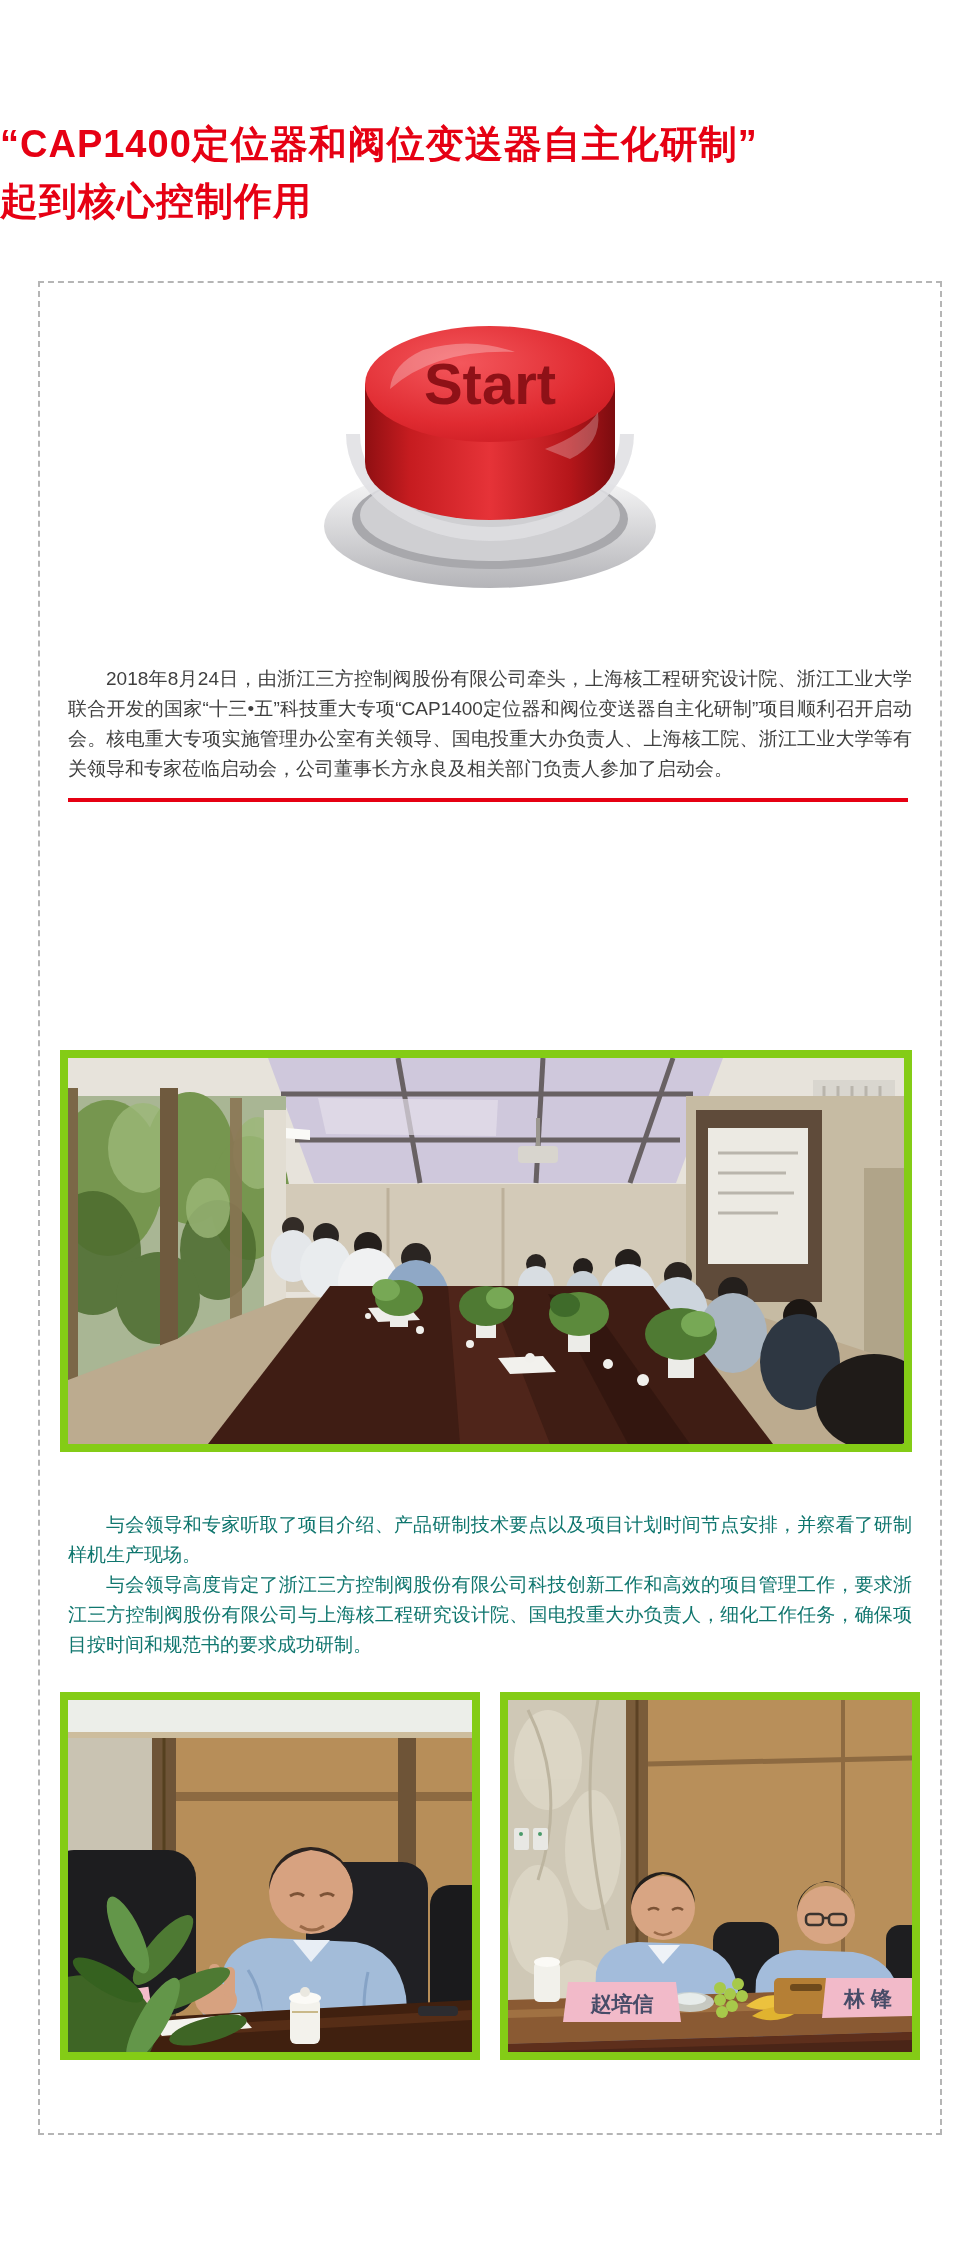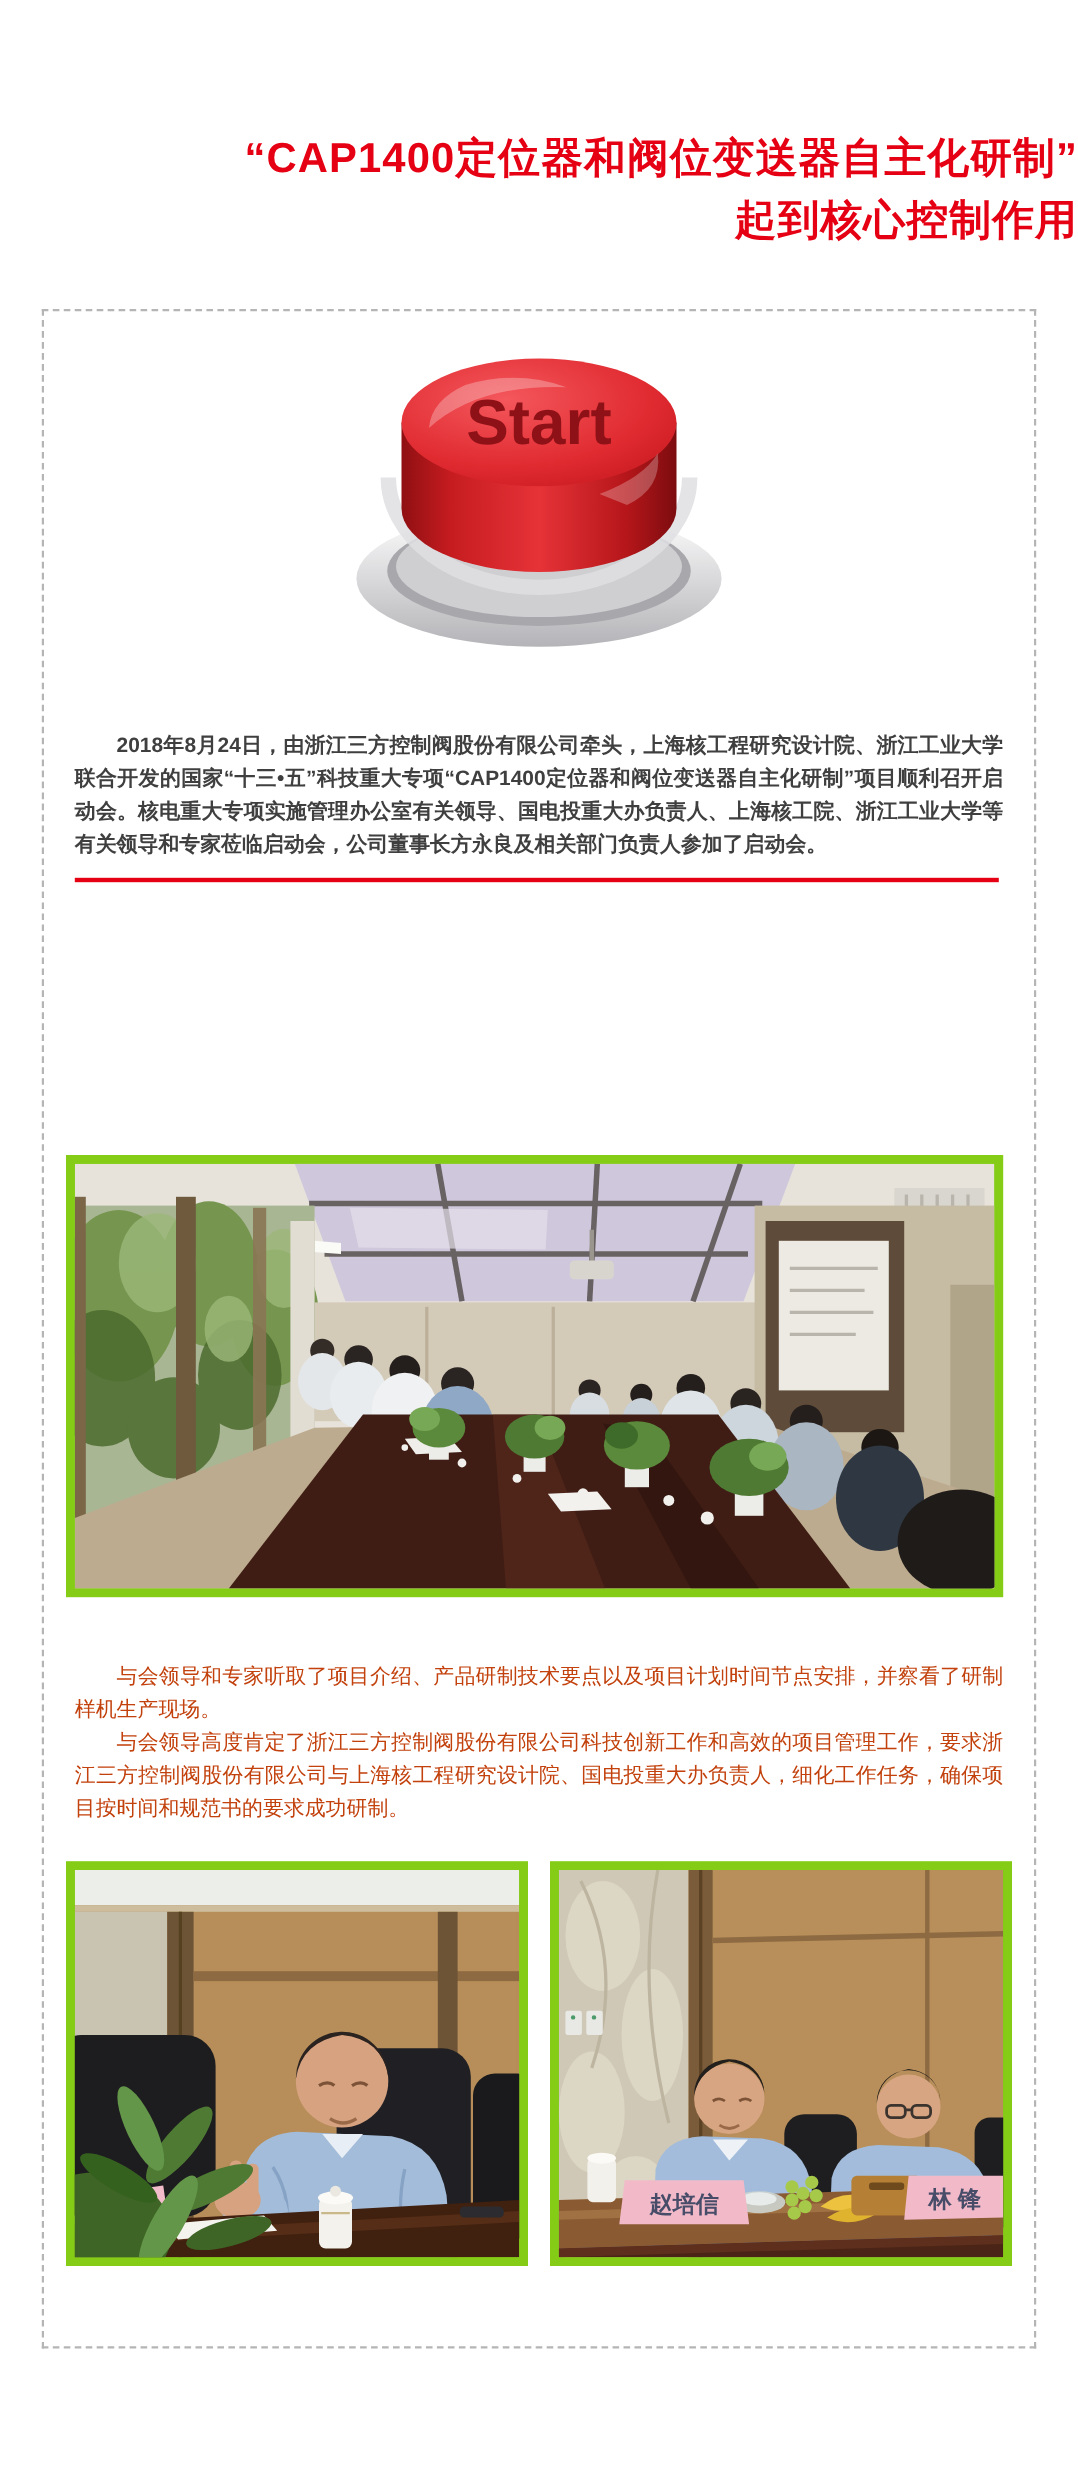--- a/index.html
+++ b/index.html
@@ -1,32 +1,32 @@
 <!DOCTYPE html>
 <html><head>
 <meta charset="utf-8">
 <style>
   html,body{margin:0;padding:0;background:#ffffff;}
   .page{position:relative;width:980px;height:2251px;background:#fff;overflow:hidden;
         font-family:"Liberation Sans",sans-serif;}
-  .title{position:absolute;left:0;top:116px;width:100%;margin:0;text-align:right;
+  .title{position:absolute;left:0;top:116px;width:100%;margin:0;text-align:left;
          color:#e60013;font-size:38px;font-weight:bold;line-height:57px;letter-spacing:1px;}
   .frame{position:absolute;left:38px;top:281px;width:900px;height:1850px;
          border:2px dashed #b5b5b5;background:#fff;}
   .hero{position:absolute;left:280px;top:11px;width:340px;height:300px;}
   .para{position:absolute;left:28px;width:844px;margin:0;color:#3f3f3f;font-size:19px;
-        line-height:30px;text-align:justify;text-indent:2em;font-weight:bold;}
+        line-height:30px;text-align:justify;text-indent:2em;}
   #p1{top:381px;}
   .divider{position:absolute;left:28px;top:515px;width:840px;height:4px;background:#e60013;}
   #p2{top:583px;}
   .photo{position:absolute;background:#84cc16;padding:8px;font-size:0;line-height:0;}
   .photo svg{display:block;}
   #photoMain{left:20px;top:767px;}
   .paraGroup{position:absolute;left:28px;top:1227px;width:844px;}
-  .paraGroup p{margin:0;color:#c2410c;font-size:19px;line-height:30px;text-align:justify;text-indent:2em;}
+  .paraGroup p{margin:0;color:#0f766e;font-size:19px;line-height:30px;text-align:justify;text-indent:2em;}
   #photoLeft{left:20px;top:1409px;}
   #photoRight{left:460px;top:1409px;}
   .np-text{font-family:"Liberation Sans",sans-serif;font-weight:bold;}
 </style>
 </head>
 <body>
 
 <div class="page">
 
   <h1 class="title"><span>“CAP1400定位器和阀位变送器自主化研制”</span><br>

